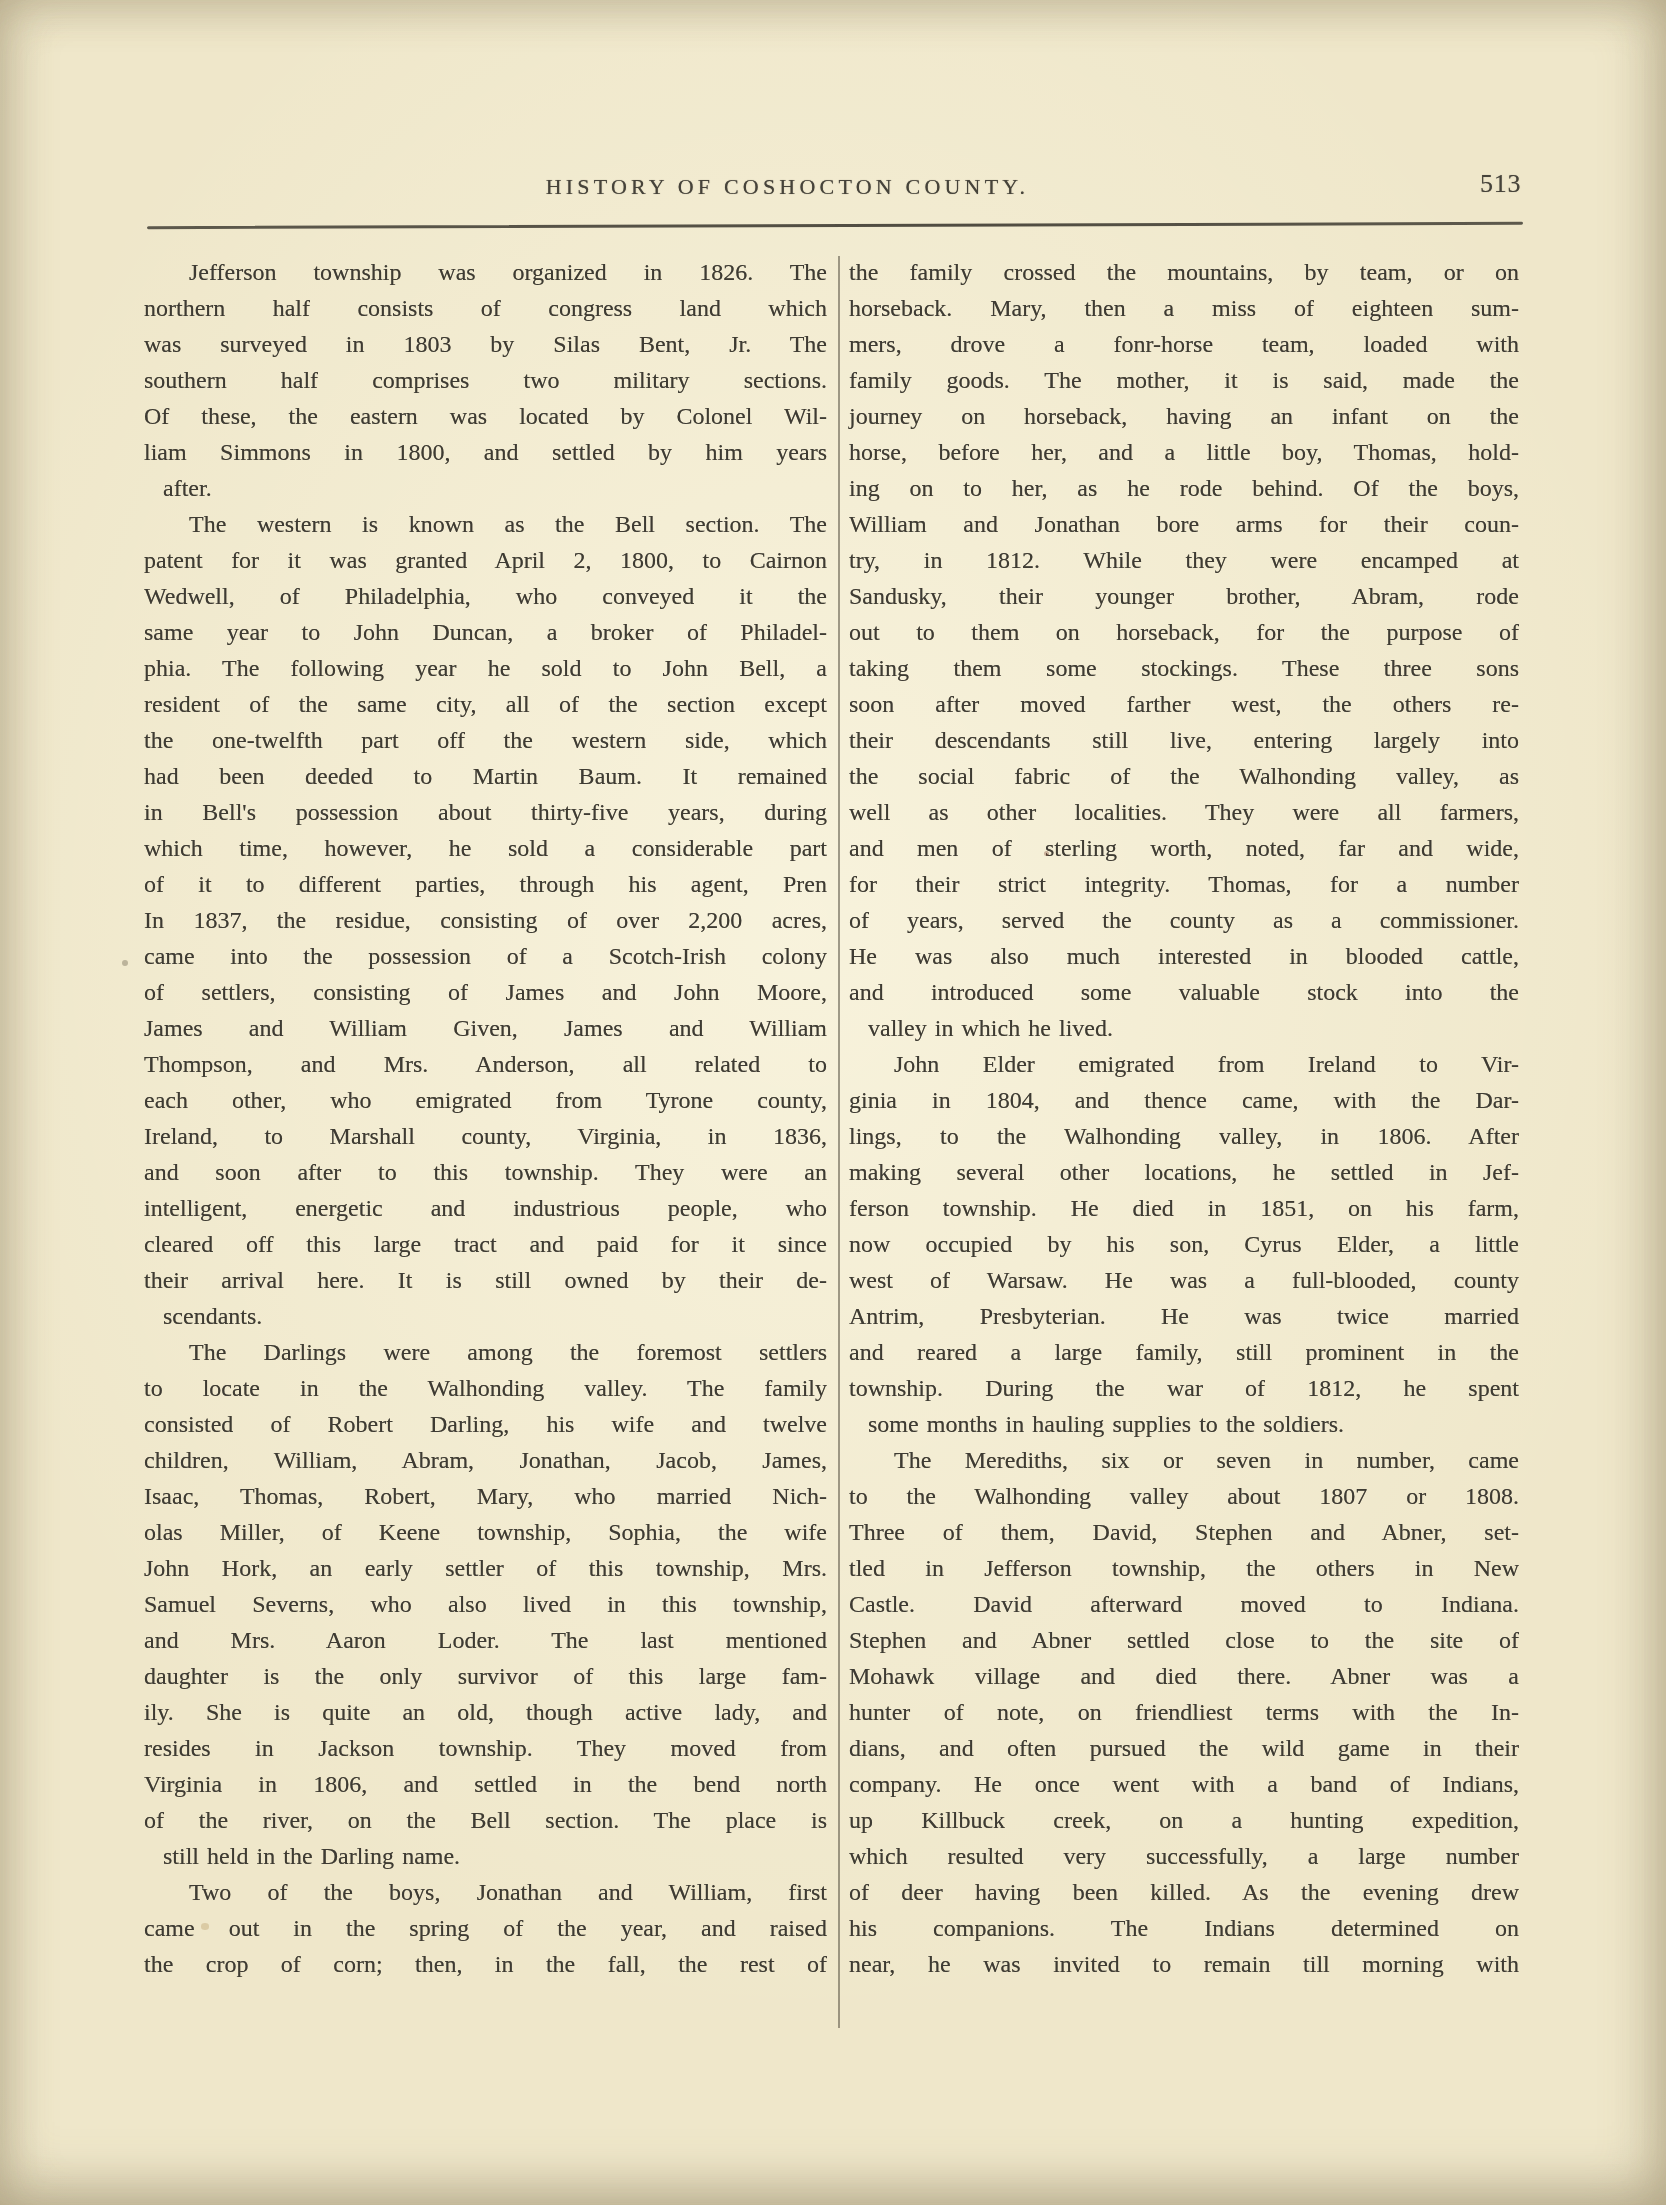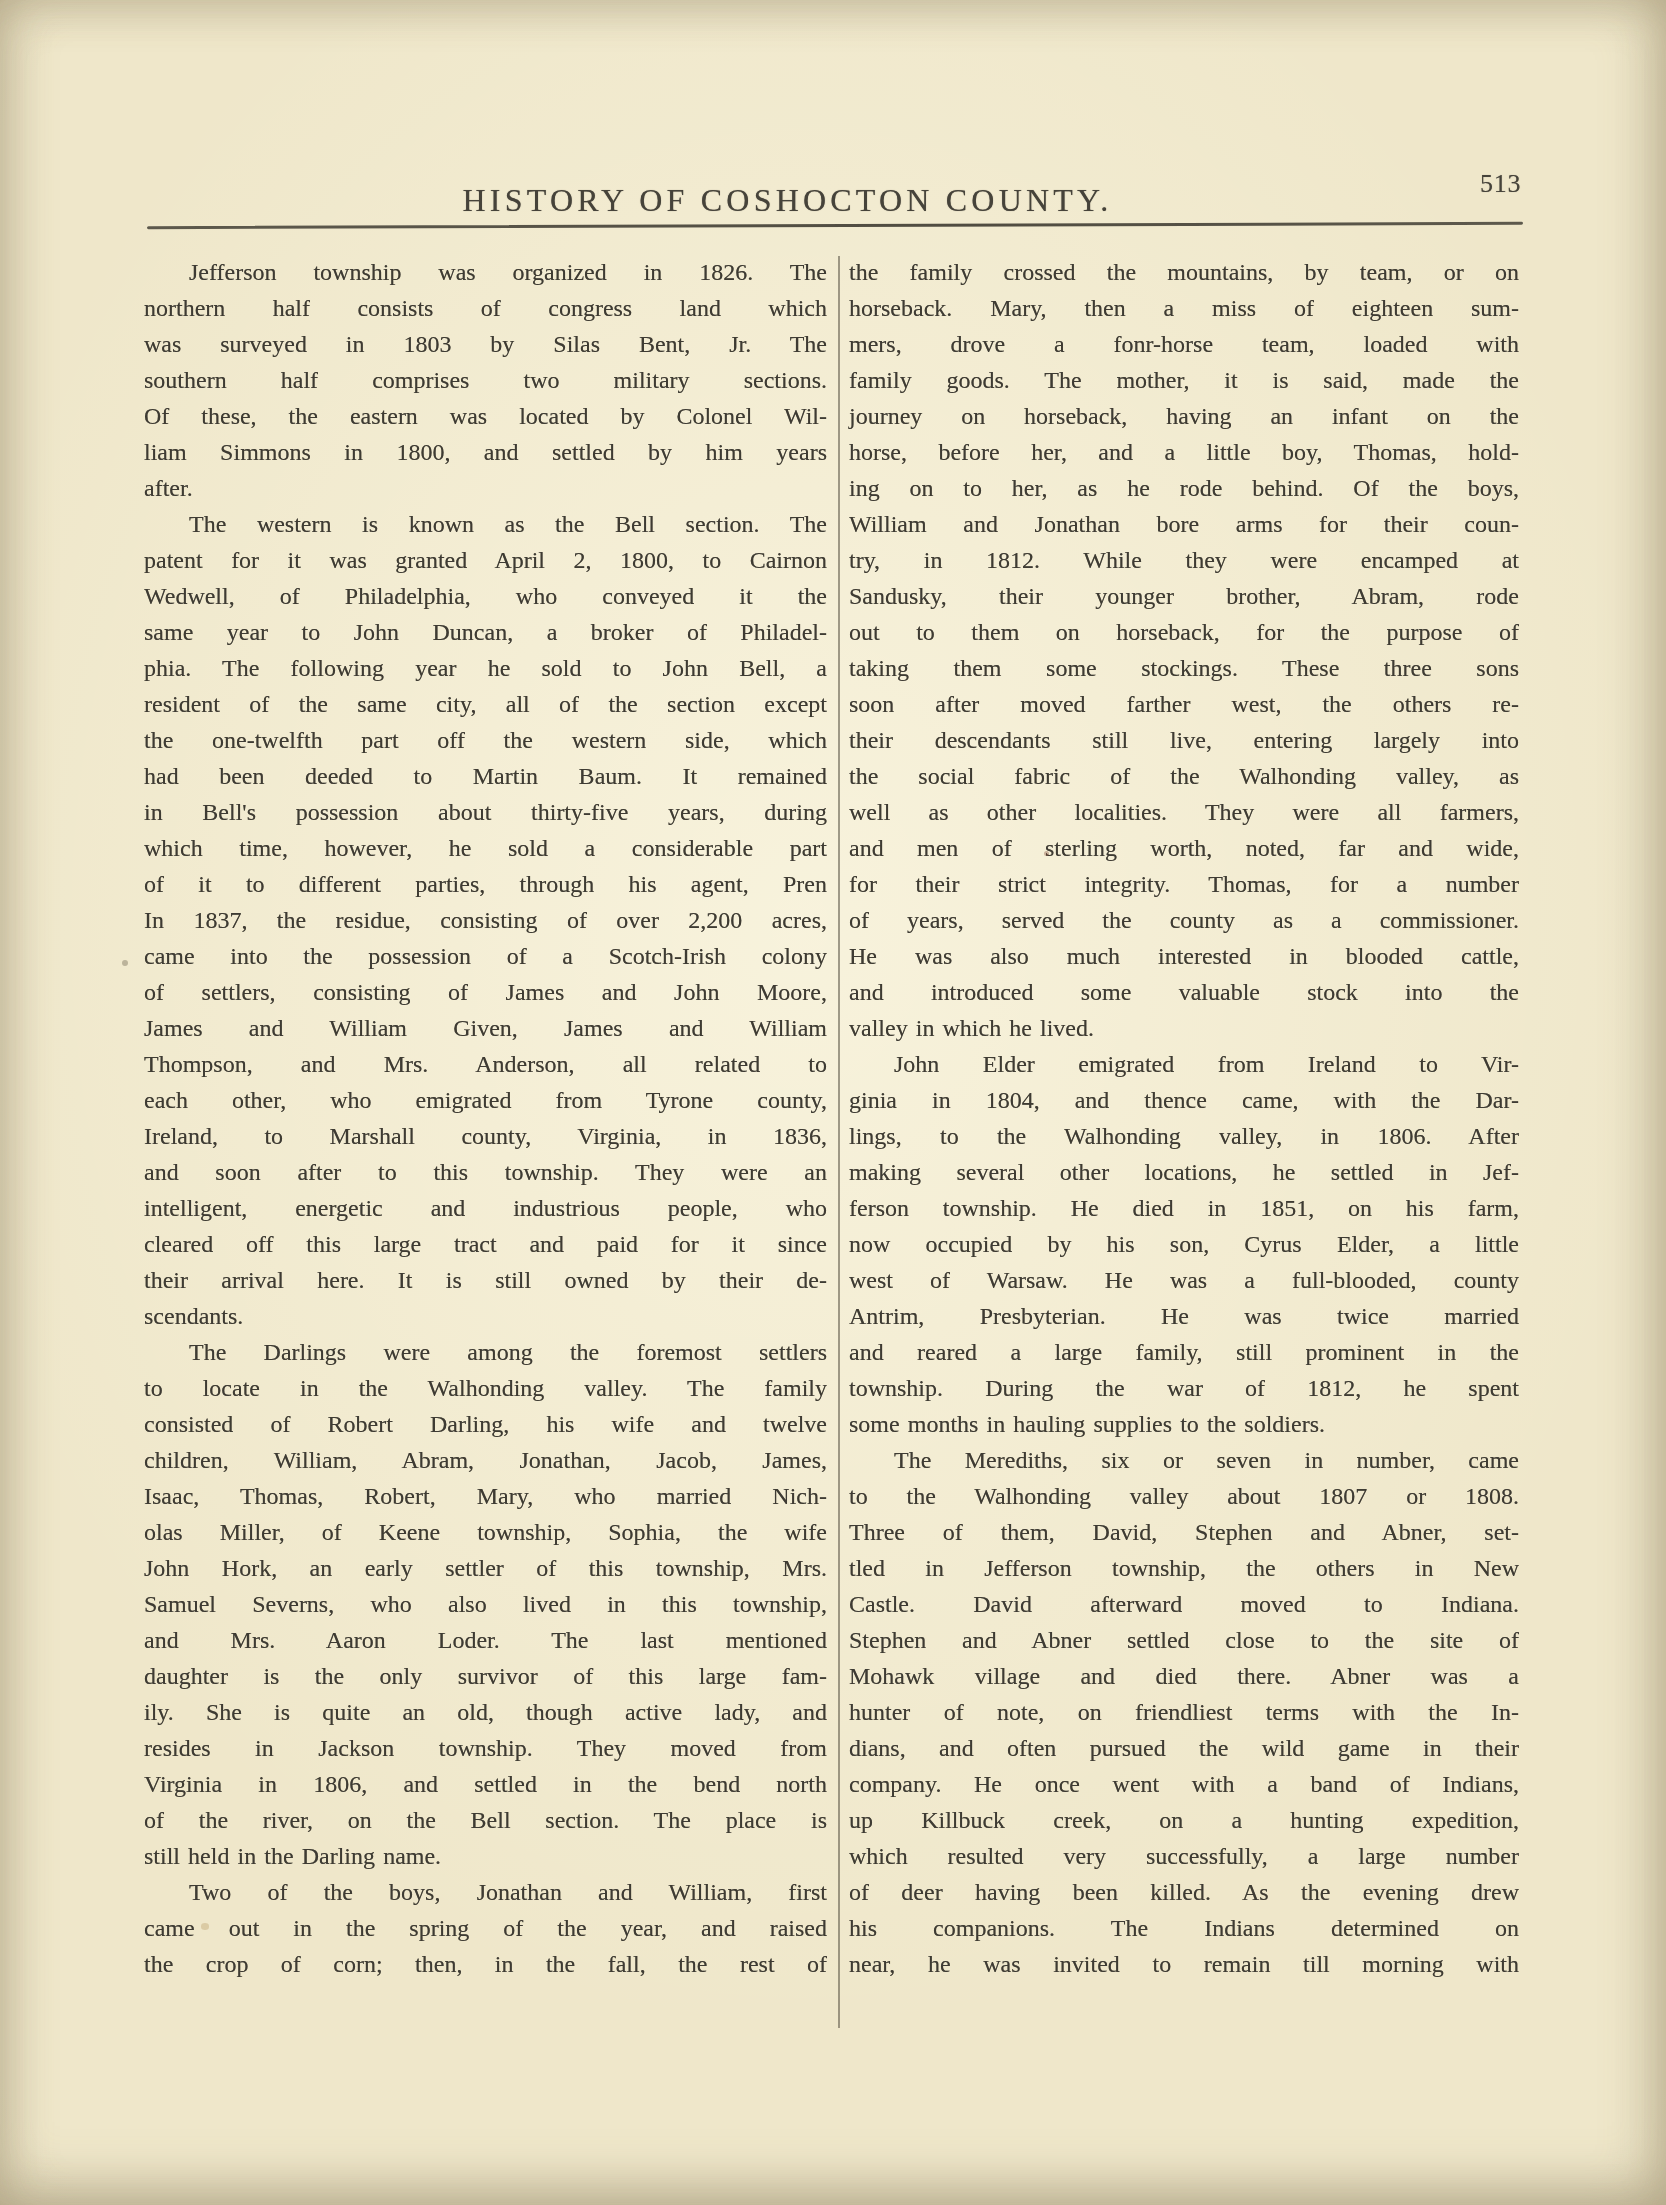--- a/index.html
+++ b/index.html
@@ -26,23 +26,23 @@
       inset -22px 0 50px rgba(120,105,70,0.20),
       inset 18.4px 0 46px rgba(130,115,80,0.14);
     pointer-events: none;
   }
   .speck { position: absolute; border-radius: 50%; pointer-events: none; }
 
   .header {
     position: absolute; left: 144px; top: 166px; width: 1379px; height: 50px;
   }
   .title {
-    position: absolute; left: 0; right: 92px; top: 16px;
+    position: absolute; left: 0; right: 92px; top: 8px;
     text-align: center;
-    font-size: 32px; letter-spacing: 4.2px;
+    font-size: 22px; letter-spacing: 4.2px;
     color: #46433a;
     text-shadow: 0 0 0.8px rgba(70,65,55,0.65);
     white-space: nowrap;
   }
   .pagenum {
     position: absolute; right: 1.7px; top: 2.5px;
     font-size: 26px; letter-spacing: 0.8px;
     color: #46433a;
     text-shadow: 0 0 0.8px rgba(70,65,55,0.5);
   }
@@ -63,21 +63,21 @@
     position: absolute; top: 0;
     font-size: 24px;
     line-height: 36px;
     word-spacing: 2.1px;
     color: #3e3b33;
     text-shadow: 0 0 0.6px rgba(62,58,48,0.55);
   }
   .column.left  { left: 0px;    width: 683px; }
   .column.right { left: 705px;  width: 670px; }
   .line { text-align: justify; text-align-last: justify; }
-  .line.last { text-align-last: left; }
+  .line.last { text-align-last: left; margin-left: 19px; }
   .para.indent .line:first-child { text-indent: 45px; }
 </style>
 </head>
 <body>
 
 <div class="page">
 
   <div class="header">
     <div class="title">HISTORY OF COSHOCTON COUNTY.</div>
     <div class="pagenum">513</div>

